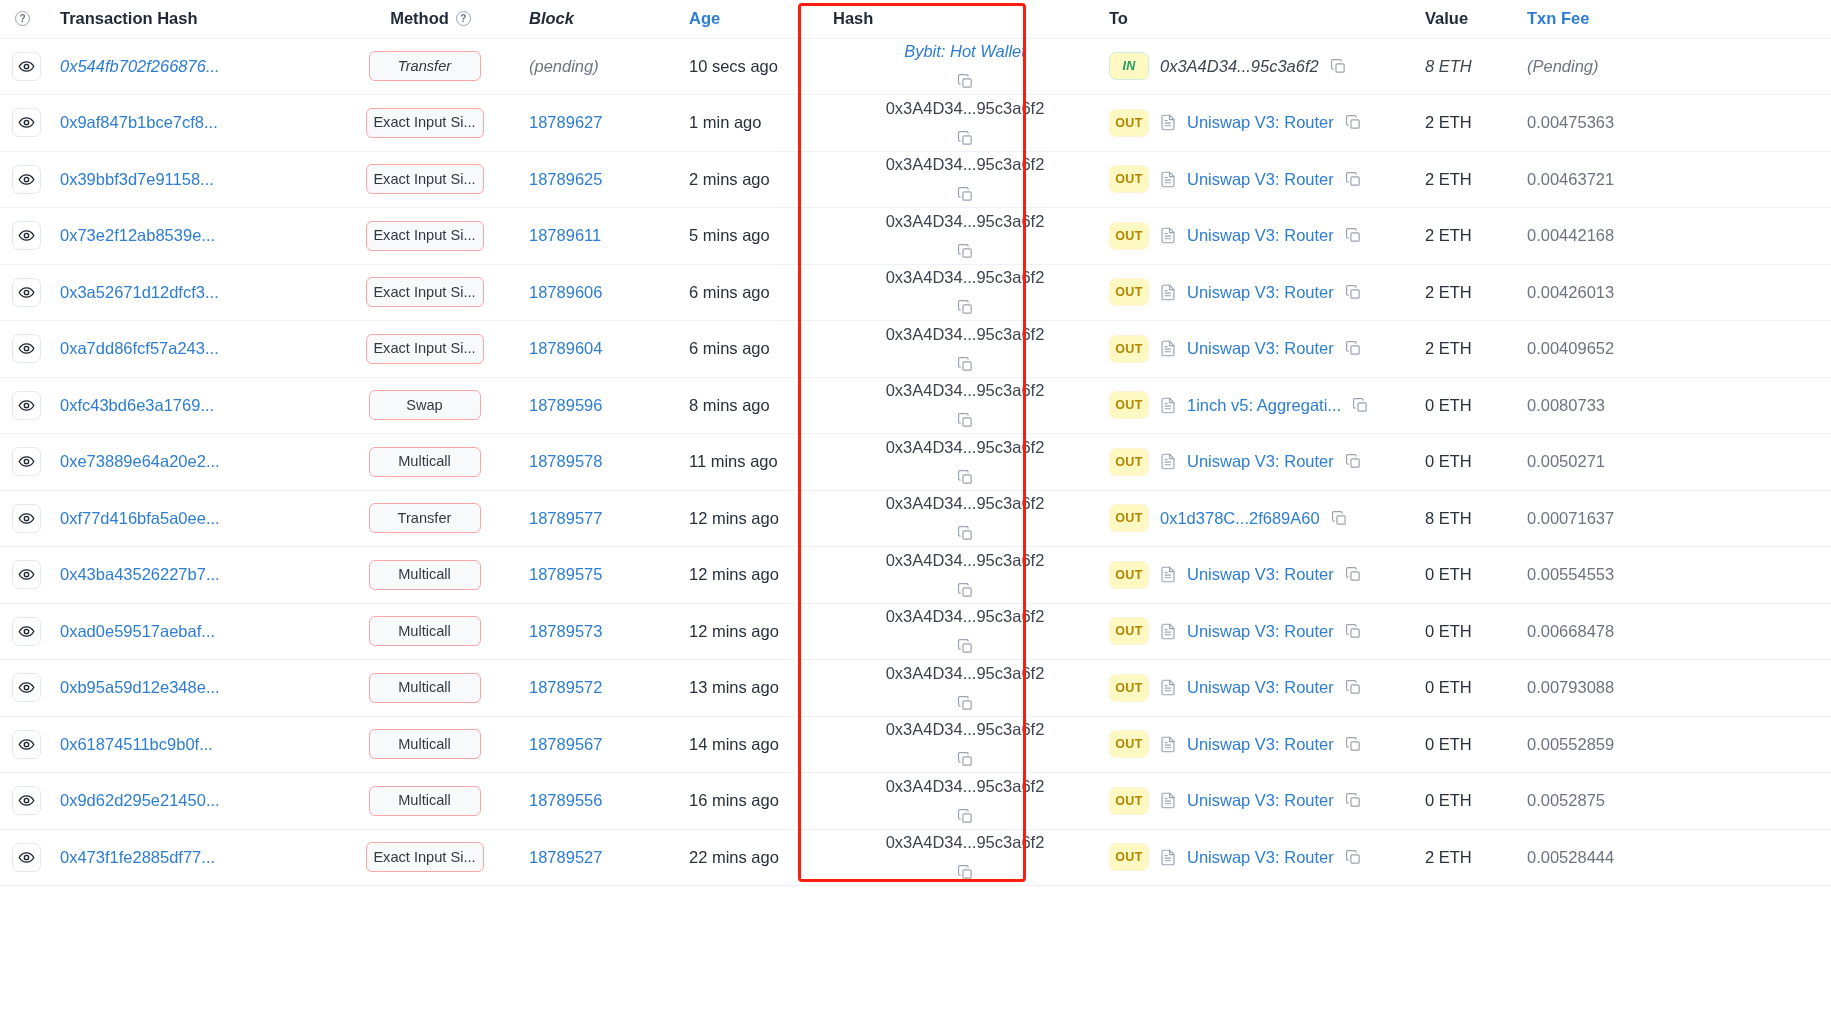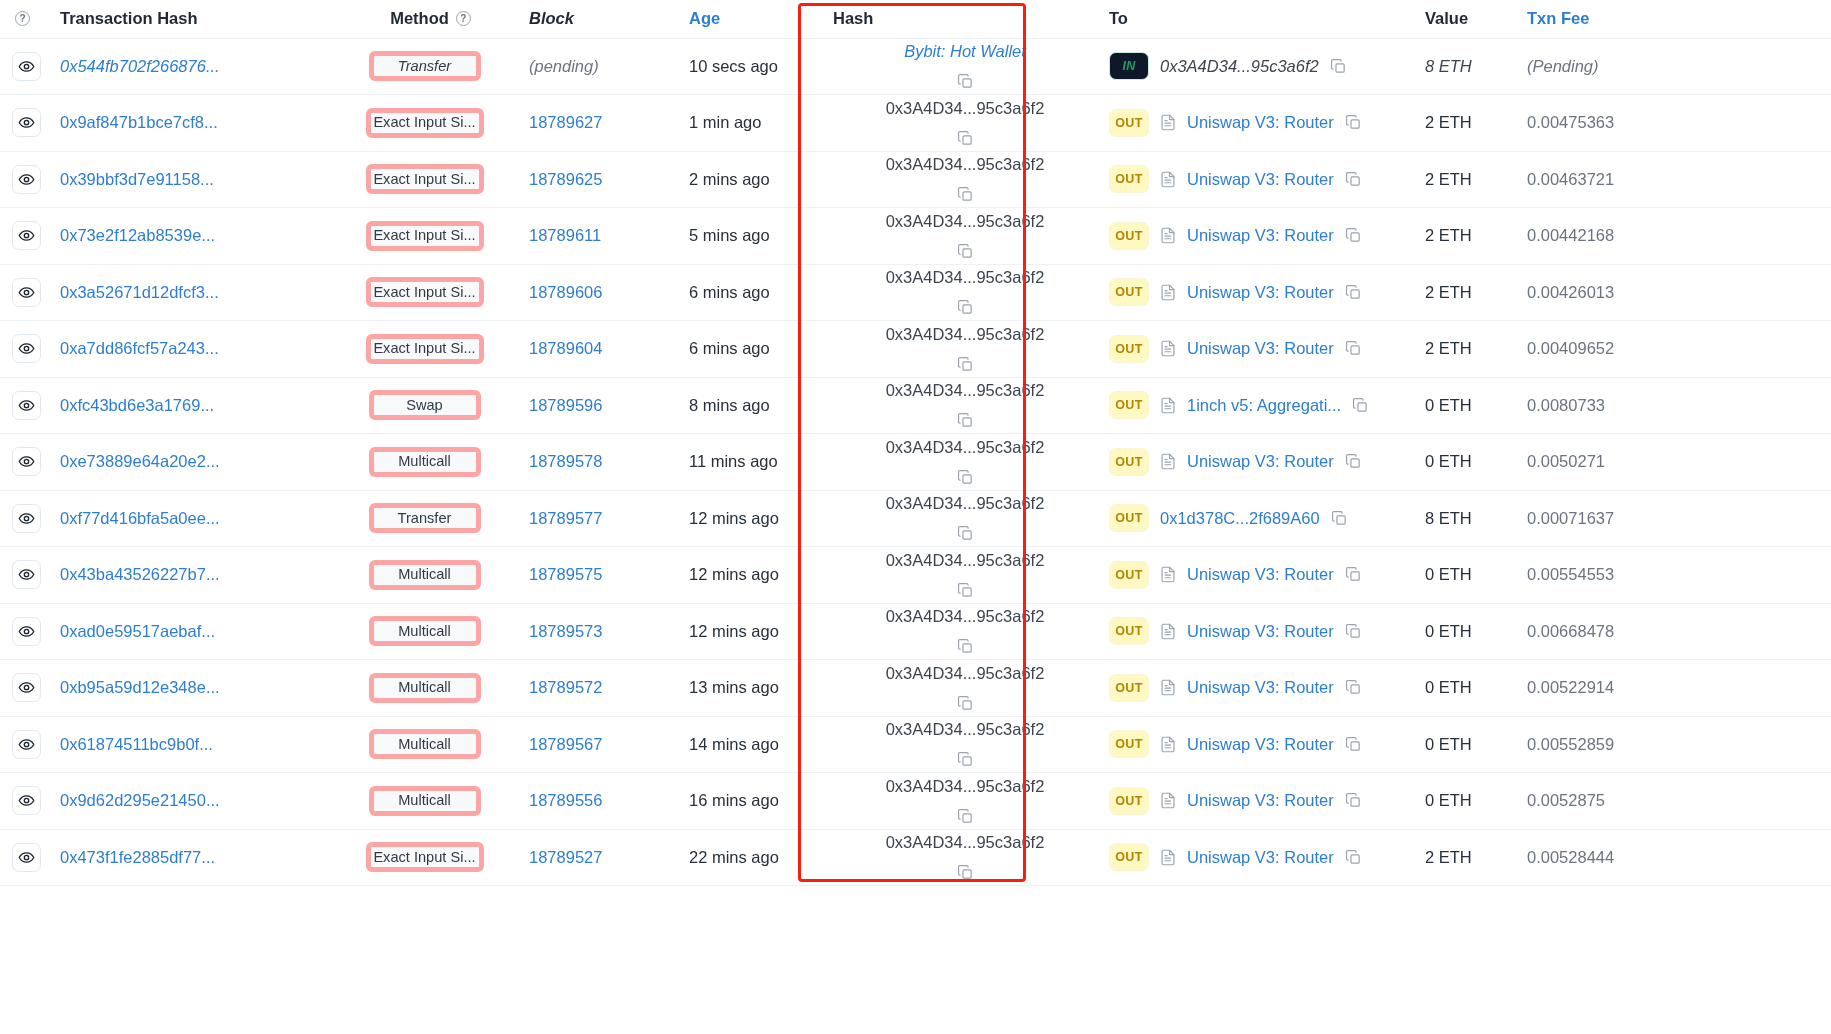--- a/index.html
+++ b/index.html
@@ -95,21 +95,21 @@
     color: #2d7dd2; text-decoration: none; font-size: 16.5px;
   }
   .pending-row a.hashlink,
   .pending-row .pend-text { font-style: italic; }
 
   
   .methodwrap { display: flex; justify-content: center; padding-right: 8px; }
   .pill {
     display: inline-flex; align-items: center; justify-content: center;
     min-width: 112px; height: 30px; padding: 0 12px;
-    border: 5px solid #fca5a5; border-radius: 6px;
+    border: 1px solid #fca5a5; border-radius: 6px;
     background: #f8f9fb; color: #303a46;
     font-size: 14.6px; line-height: 1;
     max-width: 118px; overflow: hidden;
   }
   .pending-row .pill { font-style: italic; }
 
   
   .blockcell { padding-left: 14px; }
   a.blocklink { color: #2d7dd2; text-decoration: none; }
   .pend { color: #6b7480; font-style: italic; }
@@ -123,21 +123,21 @@
   .fromcell a.addr-link { color: #2d7dd2; text-decoration: none; font-style: italic; }
 
   
   .tocell { padding-left: 12px; display: flex; align-items: center; gap: 11px; }
   .badge {
     display: inline-flex; align-items: center; justify-content: center;
     width: 40px; height: 28px; border-radius: 7px;
     font-size: 12.5px; font-weight: bold; letter-spacing: .3px;
     font-style: italic;
   }
-  .badge.in  { background: #0f172a; color: #1f9d63; border: 1px solid #cdeedd; }
+  .badge.in  { background: #fef9c3; color: #1f9d63; border: 1px solid #cdeedd; }
   .badge.out { background: #fef9c3; color: #b28500; border: 1px solid #fdf3d4; font-style: normal; }
   .tocell .addr { color: #3b444f; font-style: italic; }
   .tocell a.to-link { color: #2d7dd2; text-decoration: none; }
 
   
   .valuecell { padding-left: 8px; color: #27303b; }
   .pending-row .valuecell { font-style: italic; color: #3b444f; }
 
   
   .feecell { padding-left: 0px; color: #6b7480; }
@@ -910,21 +910,21 @@
                   <rect x="8.4" y="8.4" width="11.6" height="11.6" rx="1.8"></rect>
                   <path d="M4.6 15.6h-.6a1.8 1.8 0 0 1-1.8-1.8V4a1.8 1.8 0 0 1 1.8-1.8h9.8A1.8 1.8 0 0 1 15.6 4v.6"></path>
                 </svg>
               </span>
             </div>
           </td>
           <td>
             <div class="valuecell">0 ETH</div>
           </td>
           <td>
-            <div class="feecell">0.00522914</div>
+            <div class="feecell">0.00793088</div>
           </td>
         </tr>
         <tr>
           <td>
             <div class="eyebox">
               <svg class="eye-icon" width="17" height="17" viewBox="0 0 24 24" fill="none" stroke="#1b2430" stroke-width="1.9" stroke-linecap="round" stroke-linejoin="round">
                 <path d="M1.7 12S5.4 5.4 12 5.4 22.3 12 22.3 12 18.6 18.6 12 18.6 1.7 12 1.7 12z"></path>
                 <circle cx="12" cy="12" r="3.1"></circle>
               </svg>
             </div>

